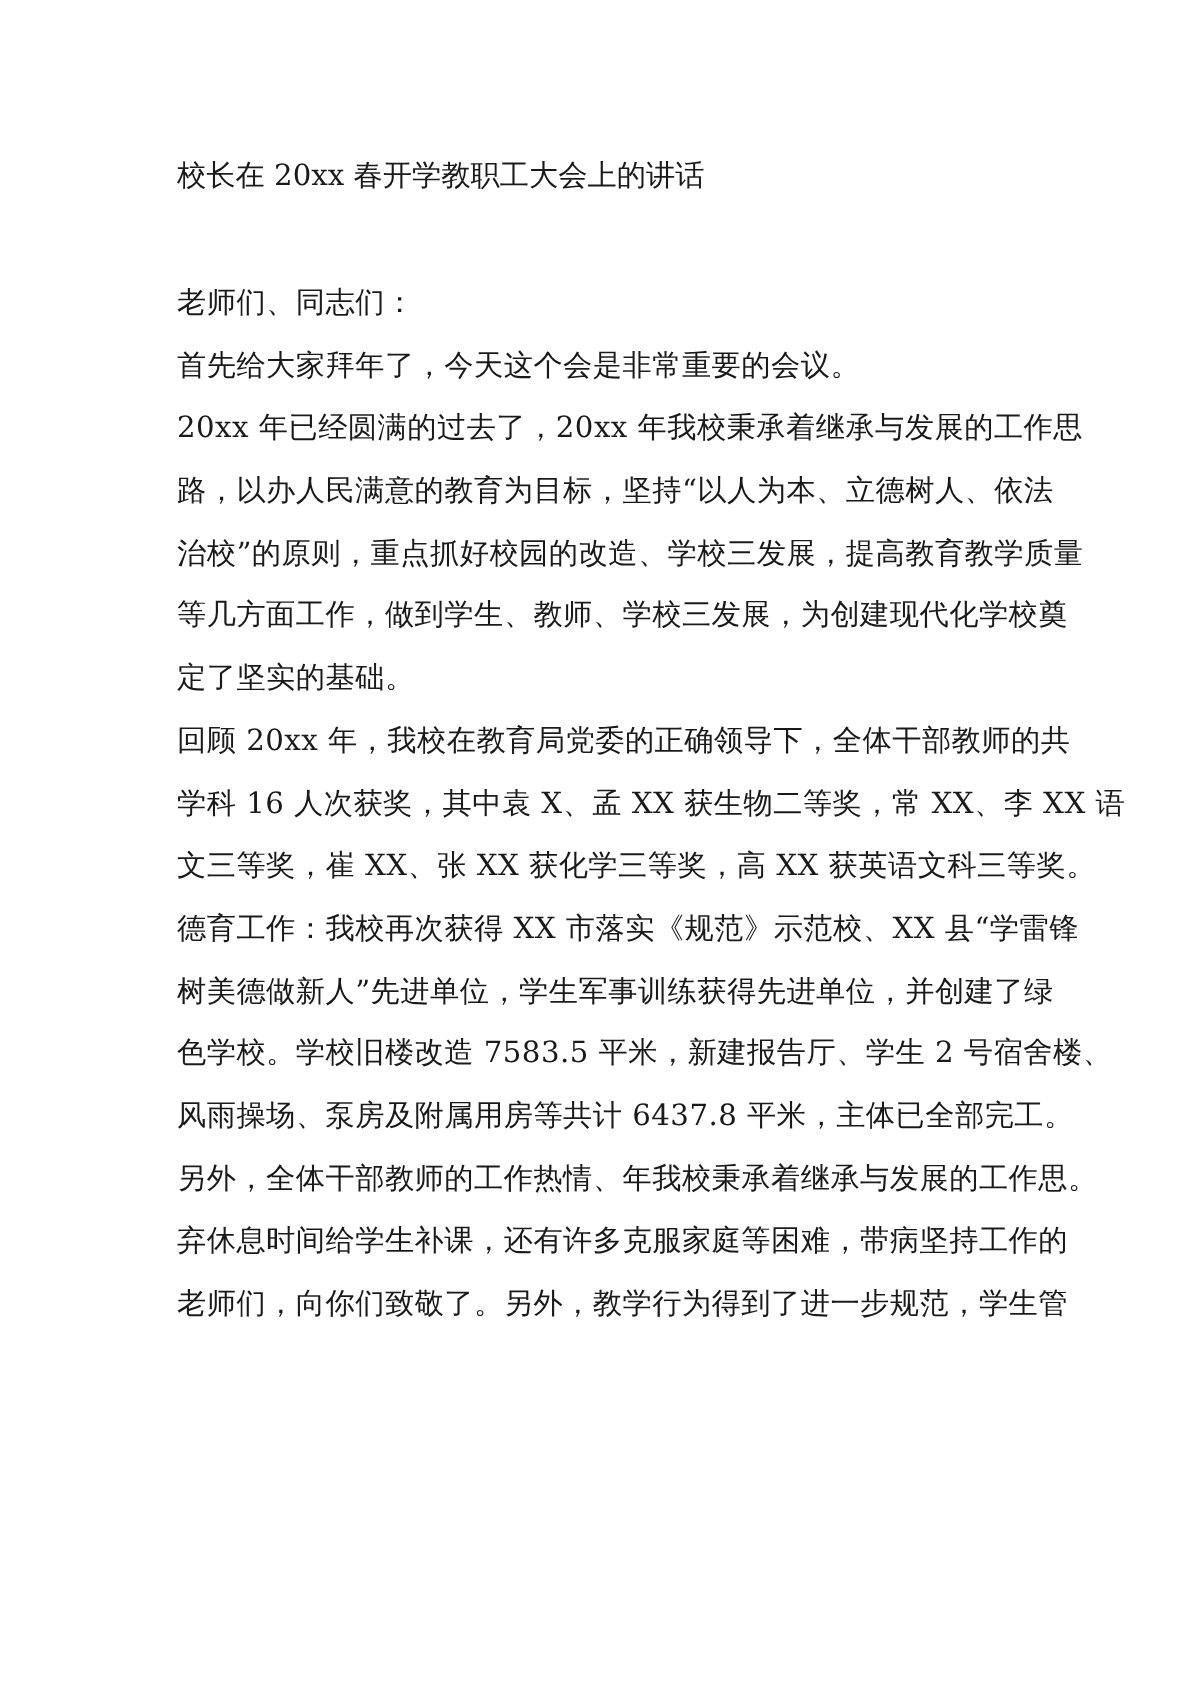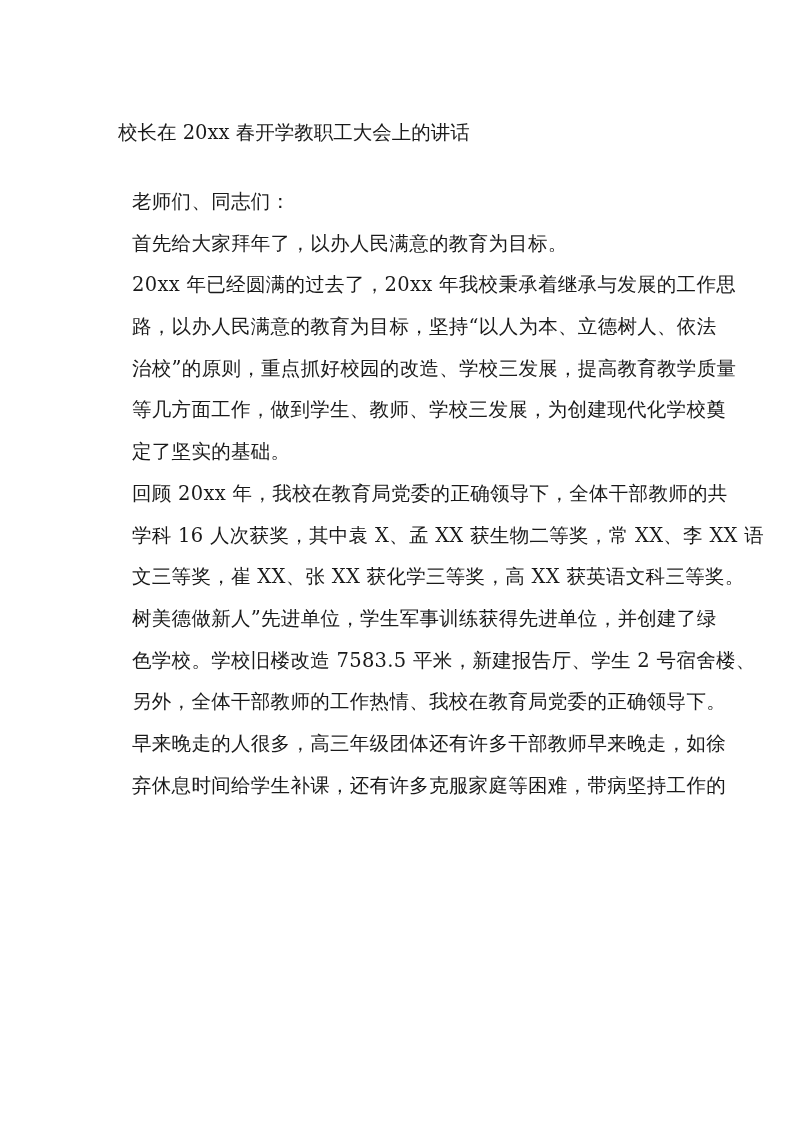--- a/index.html
+++ b/index.html
@@ -2,43 +2,45 @@
 <html><head>
   <meta charset="utf-8">
   <style>
     html, body { margin: 0; padding: 0; background: #ffffff; }
     body { width: 793px; height: 1122px; position: relative; overflow: hidden; }
     .page {
       position: absolute; left: 118px; top: 0; width: 572px;
       font-family: "DejaVu Serif", "Liberation Serif", serif;
       color: #1a1a1a; font-size: 19.5px;
     }
-    .title { position: absolute; top: 120px; left: 0; white-space: nowrap; line-height: 26px; }
-    .body { position: absolute; top: 189px; left: 0; width: 572px; margin-left: 14px; }
+    .title { position: absolute; top: 104px; left: 0; white-space: nowrap; line-height: 26px; }
+    .body { position: absolute; top: 189px; left: 0; width: 572px; }
     .line {
       height: 41.7px; line-height: 26px; white-space: nowrap;
       text-align: justify; text-align-last: justify; letter-spacing: 0.3px;
     }
     .line.last { text-align-last: left; }
   </style>
 </head>
 <body>
 
 <div class="page">
   <div class="title">校长在 20xx 春开学教职工大会上的讲话</div>
   <div class="body">
     <div class="line last">老师们、同志们：</div>
-    <div class="line last">首先给大家拜年了，以办人民满意的教育为目标。</div>
+    <div class="line last">首先给大家拜年了，今天这个会是非常重要的会议。</div>
     <div class="line">20xx 年已经圆满的过去了，20xx 年我校秉承着继承与发展的工作思</div>
     <div class="line">路，以办人民满意的教育为目标，坚持“以人为本、立德树人、依法</div>
     <div class="line">治校”的原则，重点抓好校园的改造、学校三发展，提高教育教学质量</div>
     <div class="line">等几方面工作，做到学生、教师、学校三发展，为创建现代化学校奠</div>
     <div class="line last">定了坚实的基础。</div>
     <div class="line">回顾 20xx 年，我校在教育局党委的正确领导下，全体干部教师的共</div>
     <div class="line">学科 16 人次获奖，其中袁 X、孟 XX 获生物二等奖，常 XX、李 XX 语</div>
     <div class="line">文三等奖，崔 XX、张 XX 获化学三等奖，高 XX 获英语文科三等奖。</div>
+    <div class="line">德育工作：我校再次获得 XX 市落实《规范》示范校、XX 县“学雷锋</div>
     <div class="line">树美德做新人”先进单位，学生军事训练获得先进单位，并创建了绿</div>
     <div class="line">色学校。学校旧楼改造 7583.5 平米，新建报告厅、学生 2 号宿舍楼、</div>
-    <div class="line">另外，全体干部教师的工作热情、我校在教育局党委的正确领导下。</div>
-    <div class="line">早来晚走的人很多，高三年级团体还有许多干部教师早来晚走，如徐</div>
+    <div class="line">风雨操场、泵房及附属用房等共计 6437.8 平米，主体已全部完工。</div>
+    <div class="line">另外，全体干部教师的工作热情、年我校秉承着继承与发展的工作思。</div>
     <div class="line">弃休息时间给学生补课，还有许多克服家庭等困难，带病坚持工作的</div>
+    <div class="line">老师们，向你们致敬了。另外，教学行为得到了进一步规范，学生管</div>
   </div>
 </div>
 
 </body></html>

